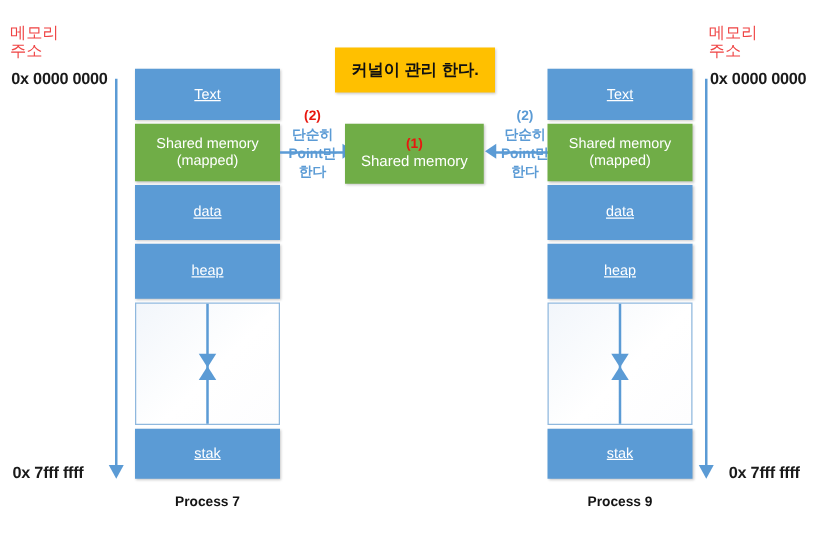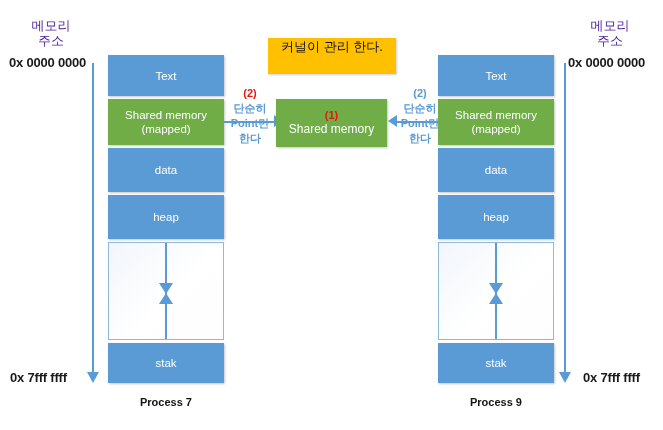--- a/index.html
+++ b/index.html
@@ -14,22 +14,22 @@
     position: relative;
     width: 663px;
     height: 430px;
     background: #ffffff;
     overflow: hidden;
   }
 
   
   .addr-head {
     position: absolute;
-    text-align: center;
-    color: #4c1d95;
+    text-align: left;
+    color: #ef4444;
     font-size: 13px;
     line-height: 15px;
     white-space: nowrap;
   }
   .addr-hex {
     position: absolute;
     color: #1a1a1a;
     font-size: 13px;
     font-weight: bold;
     white-space: nowrap;
@@ -48,21 +48,21 @@
     box-sizing: border-box;
     color: #ffffff;
     font-size: 11.5px;
     line-height: 14px;
     display: flex;
     align-items: center;
     justify-content: center;
     text-align: center;
     box-shadow: 1px 1px 2px rgba(0,0,0,0.22);
   }
-  .blk.blue  { background: #5B9BD5; }
+  .blk.blue  { background: #5B9BD5; text-decoration: underline; }
   .blk.green { background: #70AD47; }
   .blk.gap {
     background: linear-gradient(135deg,#f2f6fb 0%,#ffffff 55%,#fdfdfe 100%);
     border: 1px solid #8FB8DE;
     box-shadow: none;
   }
   .gap-line {
     position: absolute;
     left: 50%;
     top: 0;
@@ -103,25 +103,25 @@
     border-left: 6px solid transparent;
     border-right: 6px solid transparent;
     border-top: 11px solid #5B9BD5;
   }
 
   
   #kernel-box {
     position: absolute;
     background: #FFC000;
     display: flex;
-    align-items: flex-start;
+    align-items: center;
     justify-content: center;
     color: #111111;
     font-size: 13px;
-    font-weight: normal;
+    font-weight: bold;
     box-shadow: 1px 1px 2px rgba(0,0,0,0.2);
   }
 
   
   #shm-box {
     position: absolute;
     background: #70AD47;
     display: flex;
     flex-direction: column;
     align-items: center;

